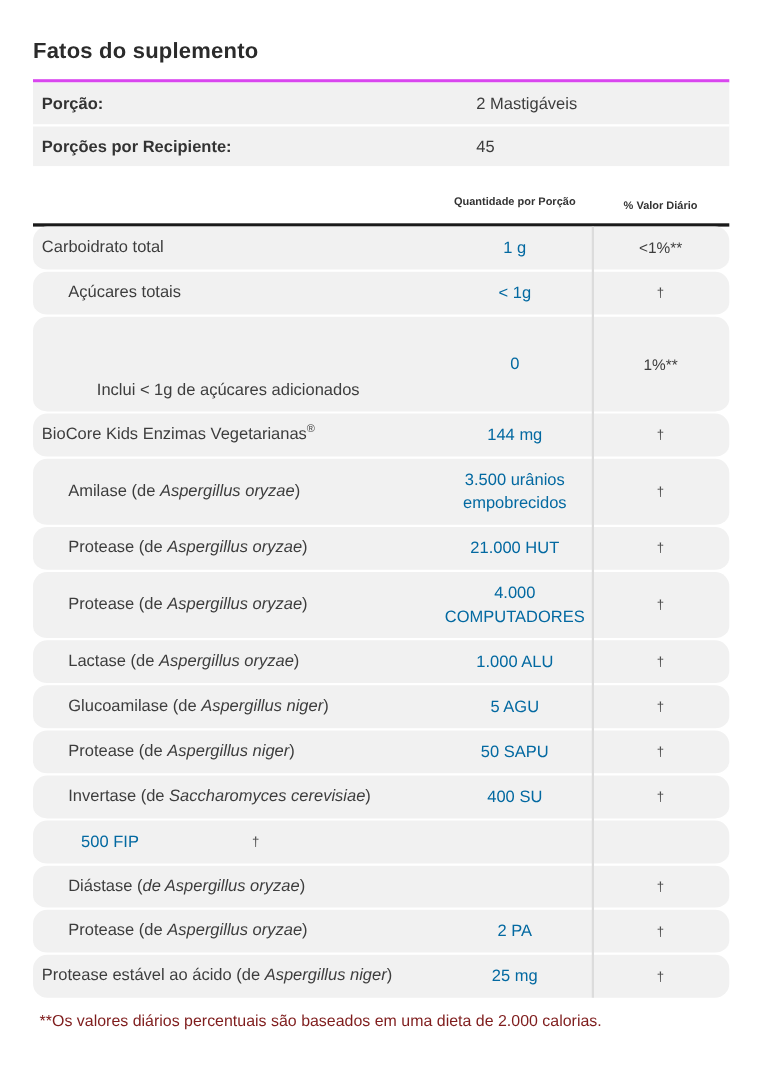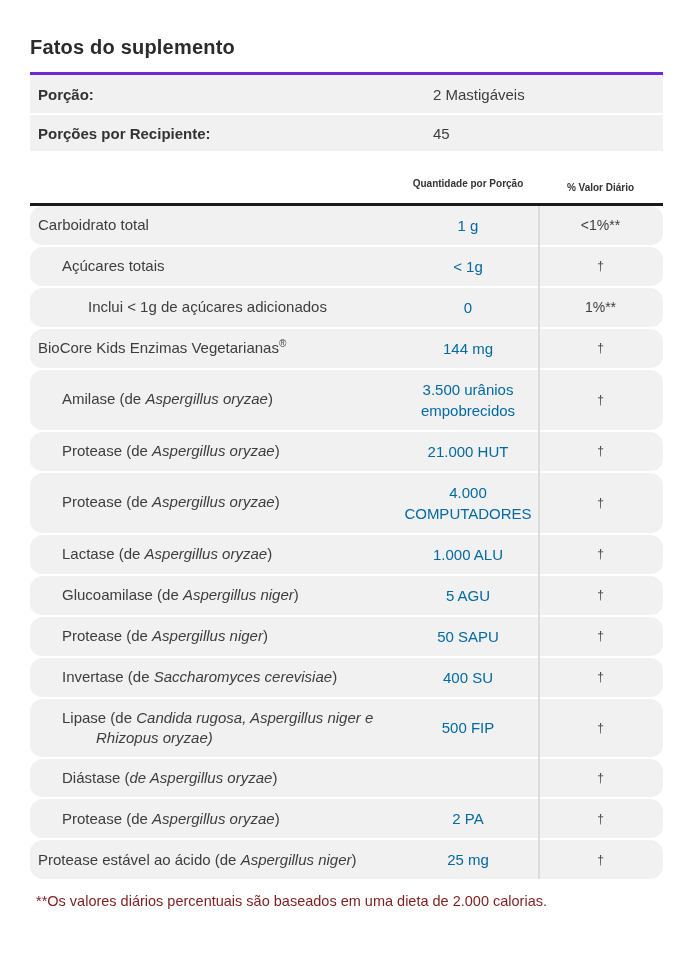--- a/index.html
+++ b/index.html
@@ -19,21 +19,21 @@
   }
   .title {
     font-size: 20px;
     font-weight: 700;
     color: #2b2b2b;
     margin: 0 0 13px 0;
     letter-spacing: .2px;
   }
   
   .serving-table {
-    border-top: 3px solid #6d28d9;
+    border-top: 3px solid #d946ef;
   }
   .s-row {
     display: flex;
     align-items: center;
     background: #f1f1f1;
     min-height: 38px;
   }
   .s-row + .s-row { border-top: 2px solid #ffffff; }
   .s-label {
     flex: 1;
@@ -92,21 +92,21 @@
   }
   .f-row:last-child { border-bottom: none; }
   .f-label {
     flex: 1;
     font-size: 15px;
     line-height: 1.35;
     padding: 9px 14px 9px 8px;
     color: #3d3d3d;
   }
   .f-label.ind1 { padding-left: 32px; }
-  .f-label.ind2 { padding-left: 58px; }
+  .f-label.ind2 { padding-left: 58px; margin-top: 48px; }
   .f-label.hang { padding-left: 66px; text-indent: -34px; }
   .f-label i { font-style: italic; }
   .f-label sup { font-size: 10px; line-height: 0; }
   .f-amount {
     width: 140px;
     text-align: center;
     font-size: 15px;
     line-height: 1.4;
     padding: 9px 2px;
     color: #0369a1;
@@ -212,21 +212,20 @@
     <div class="f-dv dagger">†</div>
   </div>
 
   <div class="f-row">
     <div class="f-label ind1"><span>Invertase (de </span><i>Saccharomyces cerevisiae</i><span>)</span></div>
     <div class="f-amount">400 SU</div>
     <div class="f-dv dagger">†</div>
   </div>
 
   <div class="f-row">
-    <div class="f-label ind1 hang"><span>Lipase (de </span><i>Candida rugosa, Aspergillus niger e Rhizopus oryzae)</i></div>
     <div class="f-amount">500 FIP</div>
     <div class="f-dv dagger">†</div>
   </div>
 
   <div class="f-row">
     <div class="f-label ind1"><span>Diástase (</span><i>de Aspergillus oryzae</i><span>)</span></div>
     <div class="f-dv dagger">†</div>
   </div>
 
   <div class="f-row">

